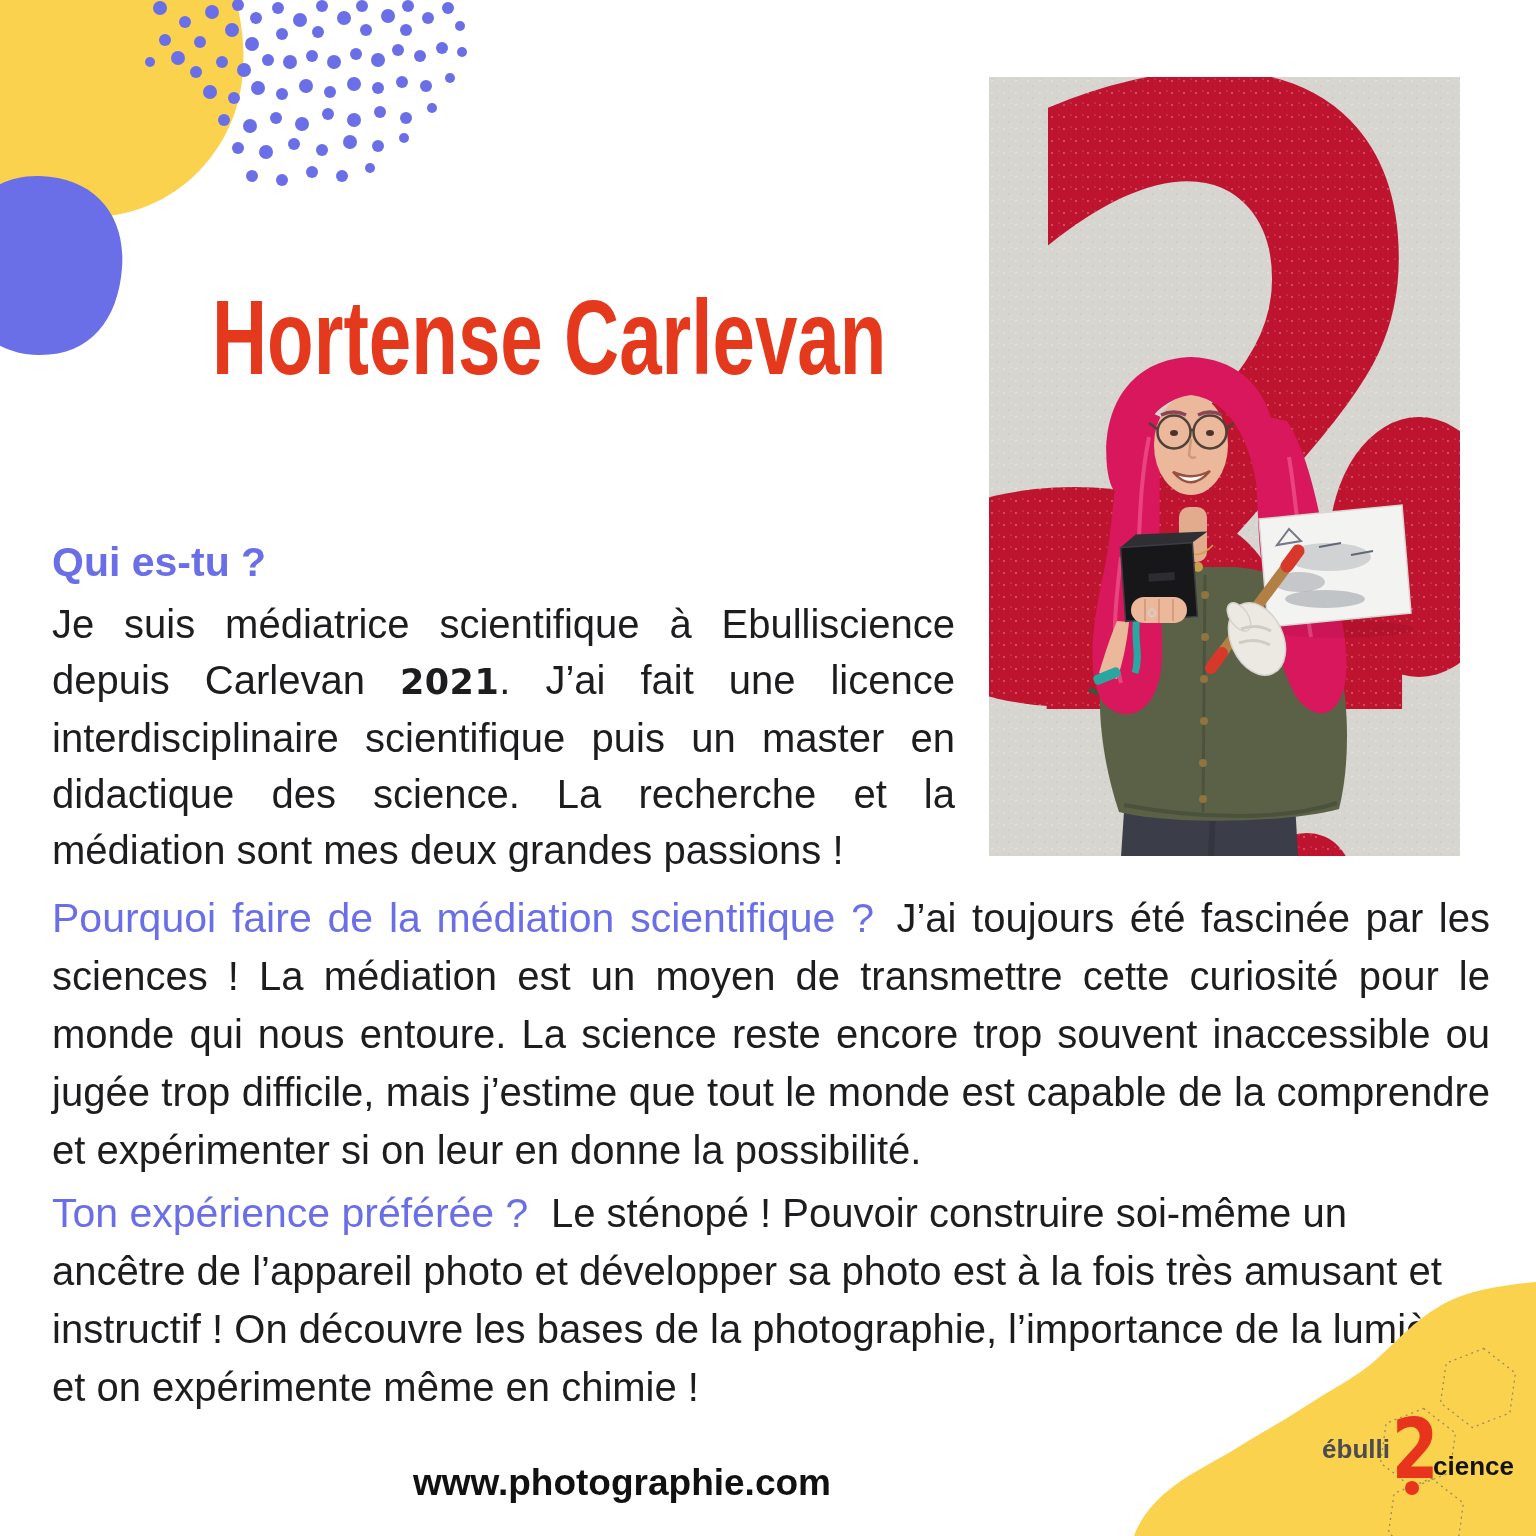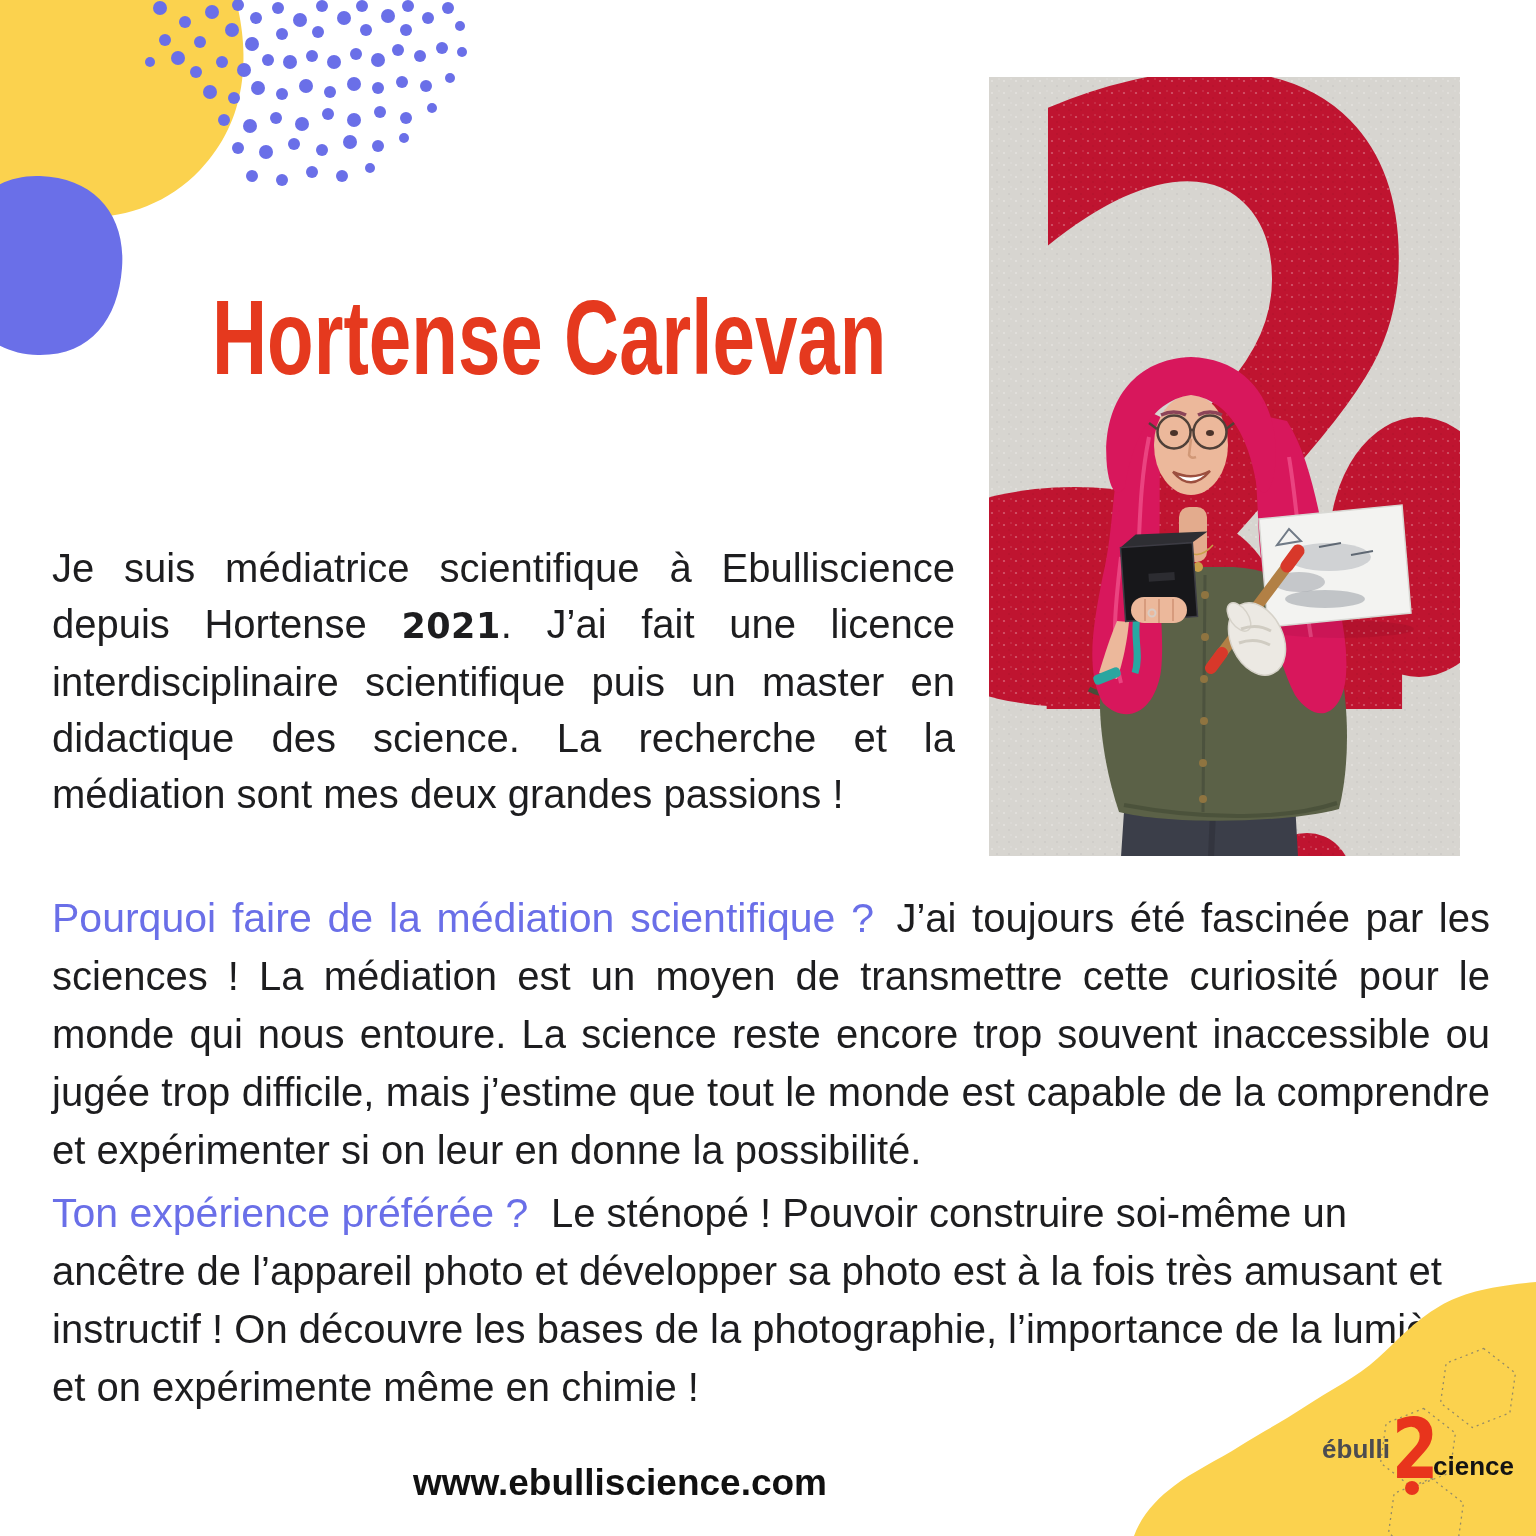--- a/index.html
+++ b/index.html
@@ -248,32 +248,33 @@
           <ellipse cx="268" cy="562" rx="26" ry="38" fill="#ece9e3" stroke="#d6d2c9" stroke-width="1.5" transform="rotate(-25 268 562)"></ellipse>
           <ellipse cx="250" cy="540" rx="9" ry="16" fill="#ece9e3" stroke="#d6d2c9" stroke-width="1.5" transform="rotate(-35 250 540)"></ellipse>
           <path d="M252,552 Q268,546 282,554 M250,566 Q266,560 281,568" stroke="#d0ccc2" stroke-width="3" fill="none"></path>
         </g>
       </g>
     </g>
   </svg>
 </figure>
 
 <section class="sec1">
-  <p class="body just"><span>Je suis médiatrice scientifique à Ebulliscience depuis Hortense </span><span class="year">2021</span><span>. J’ai fait une licence interdisciplinaire scientifique puis un master en didactique des science. La recherche et la médiation sont mes deux grandes passions&nbsp;!</span></p>
+  <h2 class="block-h">Qui es-tu&nbsp;?</h2>
+  <p class="body just"><span>Je suis médiatrice scientifique à Ebulliscience depuis Carlevan </span><span class="year">2021</span><span>. J’ai fait une licence interdisciplinaire scientifique puis un master en didactique des science. La recherche et la médiation sont mes deux grandes passions&nbsp;!</span></p>
 </section>
 
 <section class="sec2">
   <p class="body just"><span class="inline-h">Pourquoi faire de la médiation scientifique&nbsp;?</span><span>J’ai toujours été fascinée par les sciences&nbsp;! La médiation est un moyen de transmettre cette curiosité pour le monde qui nous entoure. La science reste encore trop souvent inaccessible ou jugée trop difficile, mais j’estime que tout le monde est capable de la comprendre et expérimenter si on leur en donne la possibilité.</span></p>
 </section>
 
 <section class="sec3">
   <p class="body"><span class="inline-h">Ton expérience préférée&nbsp;?</span><span>Le sténopé&nbsp;! Pouvoir construire soi-même un ancêtre de l’appareil photo et développer sa photo est à la fois très amusant et instructif&nbsp;! On découvre les bases de la photographie, l’importance de la lumière et on expérimente même en chimie&nbsp;!</span></p>
 </section>
 
-<div class="footer-url">www.ebulliscience.com</div>
+<div class="footer-url">www.photographie.com</div>
 
 <svg class="deco-br" viewBox="0 0 410 270" aria-hidden="true">
   <path d="M410,16 C364,20 336,27 314,40 C288,55 272,74 252,92 C230,112 204,124 180,140 C156,156 136,166 114,180 C92,194 66,206 48,220 C32,232 16,248 8,270 L410,270 Z" style="fill:var(--accent-yellow)"></path>
   <g>
     <g stroke="#8a8468" stroke-width="1.3" stroke-dasharray="2 4" fill="none" opacity="0.9">
       <polygon points="292,142 327,162 327,202 292,222 257,202 257,162" transform="rotate(8 292 182)"></polygon>
       <polygon points="300,212 335,232 335,272 300,292 265,272 265,232" transform="rotate(8 300 252)"></polygon>
       <polygon points="352,82 387,102 387,142 352,162 317,142 317,102" transform="rotate(8 352 122)"></polygon>
     </g>
     <text x="264" y="192" text-anchor="end" font-weight="bold" font-size="26" font-family="Liberation Sans, sans-serif" style="fill:var(--logo-gray)">ébulli</text>

